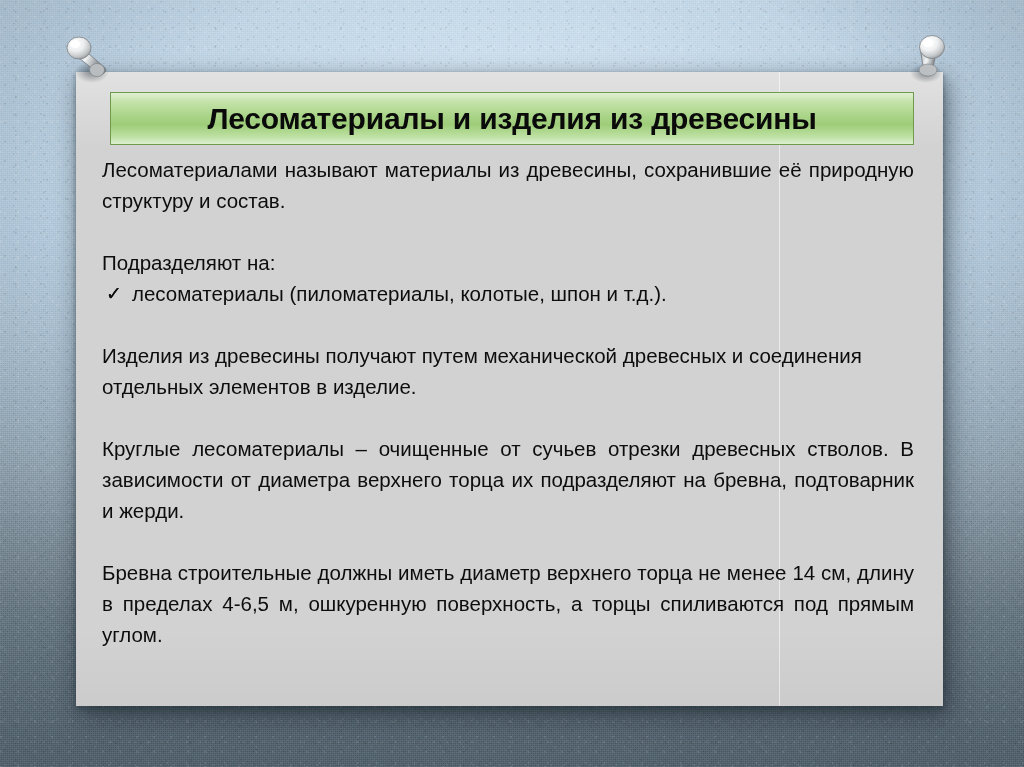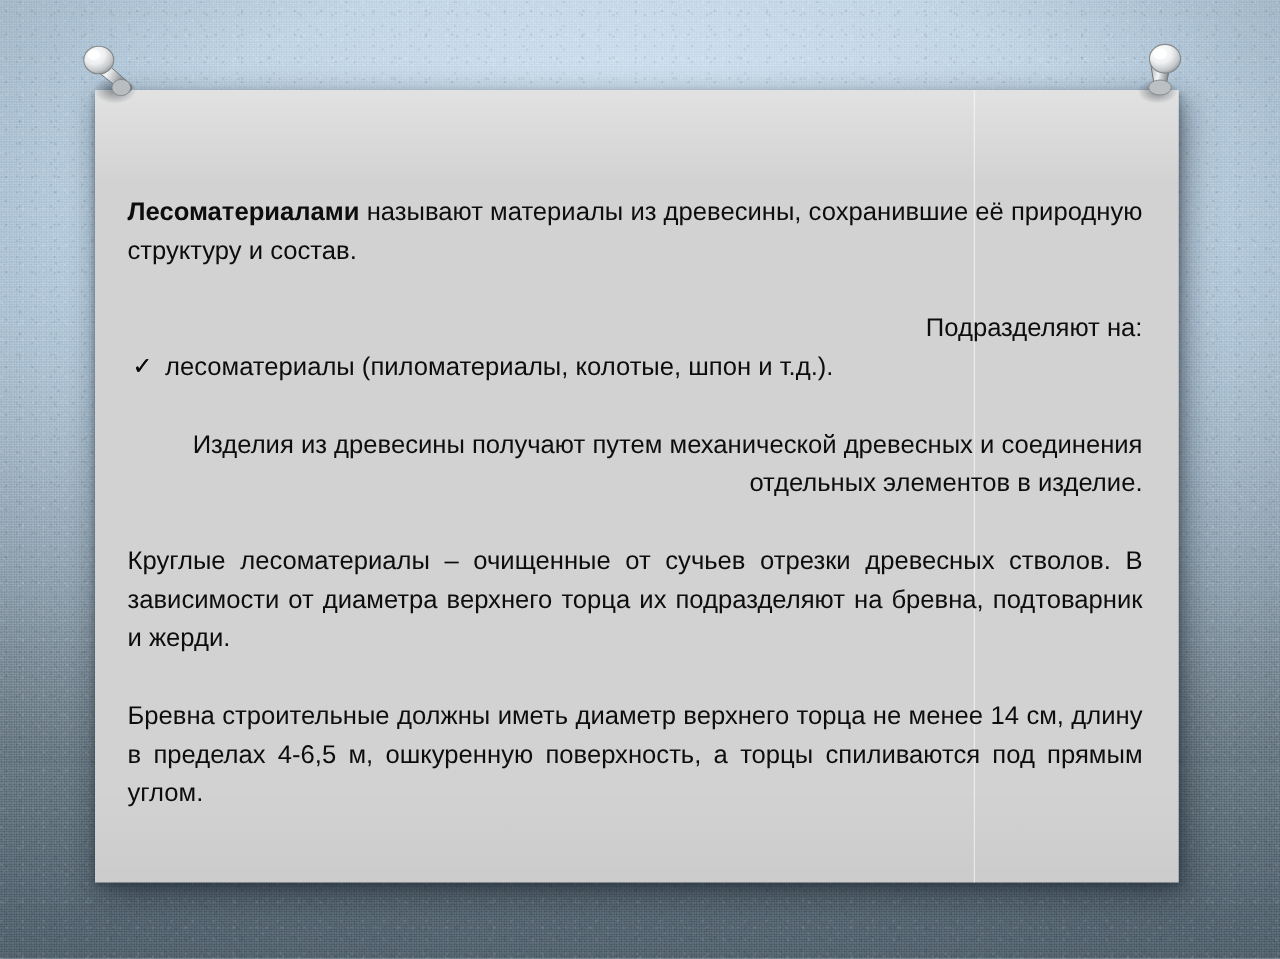--- a/index.html
+++ b/index.html
@@ -133,23 +133,23 @@
     width: 812px;
     font-size: 20.5px;
     line-height: 31px;
     color: #0d0d0d;
   }
   .para {
     margin: 0;
     text-align: justify;
     text-justify: inter-word;
   }
-  .para.left { text-align: right; }
+  .para.left { text-align: left; }
   .spacer { height: 31px; }
-  .b { font-weight: 700; }
+  .b { font-weight: 400; }
   .u { }
 
   .list { margin: 0; padding: 0; list-style: none; }
   .list li {
     position: relative;
     padding-left: 30px;
     line-height: 31px;
     white-space: nowrap;
   }
   .check {
@@ -178,20 +178,23 @@
   <div class="backdrop">
     <div class="backdrop-weave"></div>
     <div class="backdrop-speckle"></div>
     <div class="backdrop-vignette"></div>
   </div>
 
   <div class="card">
     <div class="card-sheen"></div>
     <div class="card-seam"></div>
 
+    <div class="title-bar">
+      <span class="title-text">Лесоматериалы и изделия из древесины</span>
+    </div>
 
     <div class="body">
 
       <p class="para">
         <span class="b">Лесоматериалами</span><span> называют материалы из древесины, сохранившие её природную структуру и состав.</span>
       </p>
 
       <div class="spacer"></div>
 
       <p class="para left">Подразделяют на:</p>

